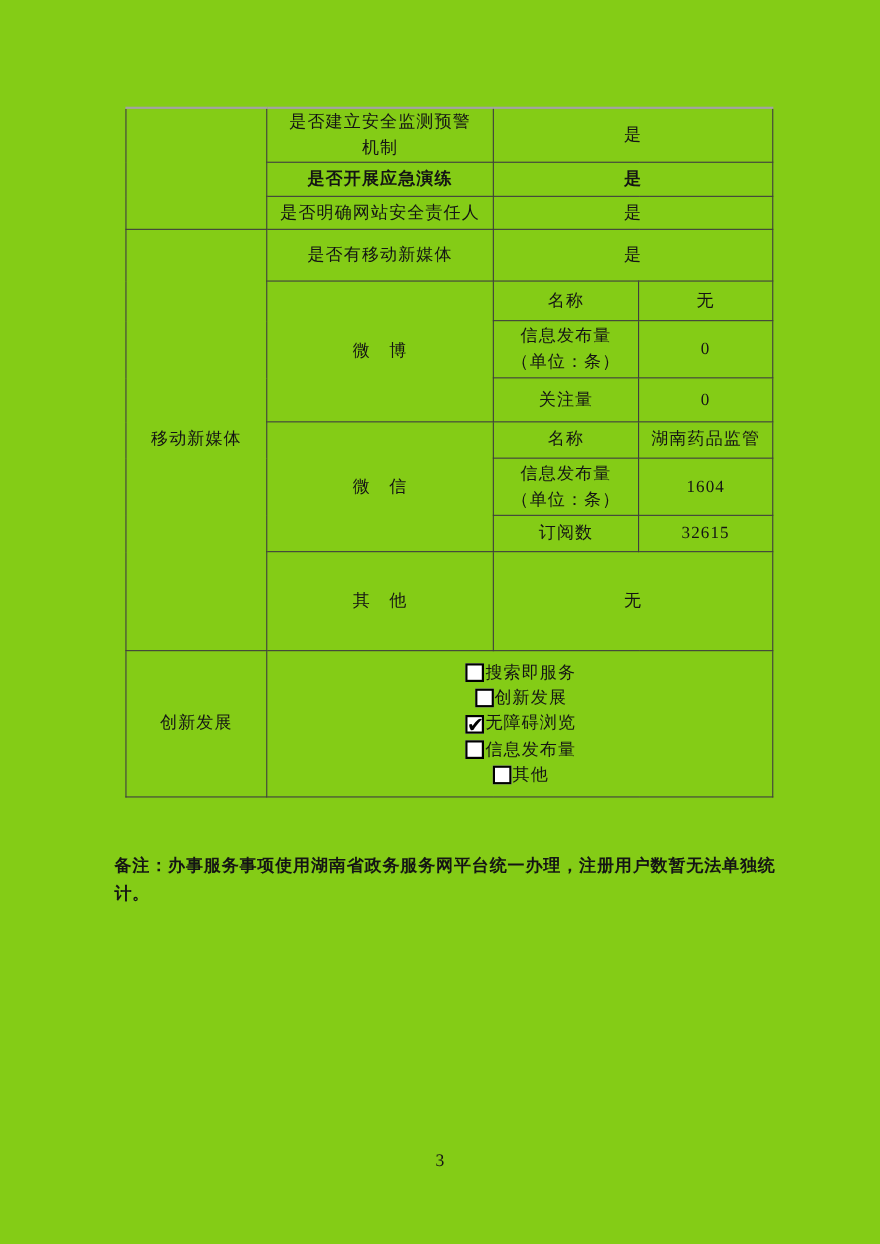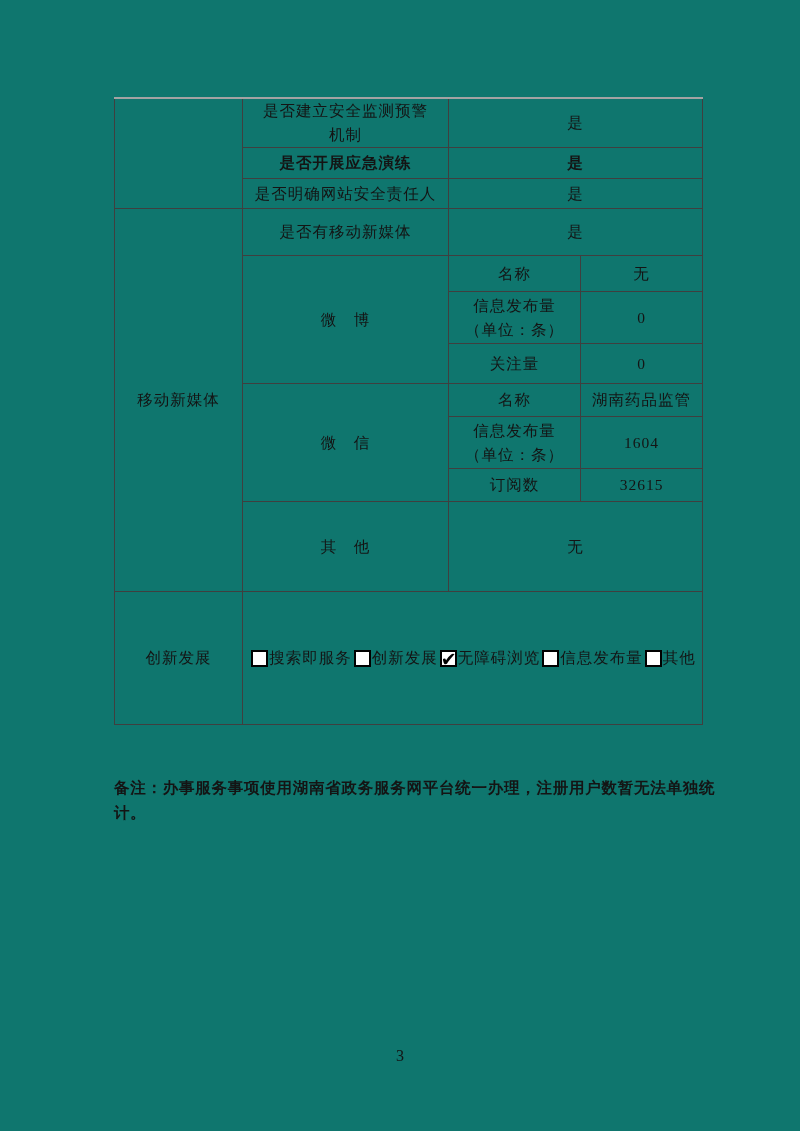--- a/index.html
+++ b/index.html
@@ -6,21 +6,21 @@
   body {
     width: 800px; height: 1131px;
     background: #ffffff;
     font-family: "Liberation Serif", "DejaVu Serif", serif;
     color: #141414;
     position: relative;
     overflow: hidden;
   }
   .page {
     position: absolute; inset: 0;
-    background: #0f766e;
+    background: #84cc16;
   }
 
   
   table.report {
     position: absolute;
     left: 114px; top: 97px;
     width: 588px;
     border-collapse: collapse;
     table-layout: fixed;
   }
@@ -51,20 +51,21 @@
   .two-line div { line-height: 1.55; }
 
   
   .cb-row {
     display: flex;
     align-items: center;
     justify-content: center;
     white-space: nowrap;
     letter-spacing: 1px;
     font-size: 15.5px;
+    flex-direction: column;
   }
   .cb-item { display: inline-flex; align-items: center; }
   .cb-box {
     display: inline-block;
     width: 13px; height: 13px;
     border: 2px solid #000;
     background: #fff;
     margin: 0 1px 0 2px;
     position: relative;
     flex: 0 0 auto;
@@ -82,21 +83,20 @@
   
   .footnote {
     position: absolute;
     left: 104px; top: 759px;
     width: 601px;
     font-size: 15.5px;
     font-weight: bold;
     letter-spacing: 0.6px;
     line-height: 1.65;
     text-align: justify;
-    margin-left: 10px;
   }
 
   
   .page-number {
     position: absolute;
     left: 0; right: 0;
     top: 1047px;
     text-align: center;
     font-size: 16px;
   }

